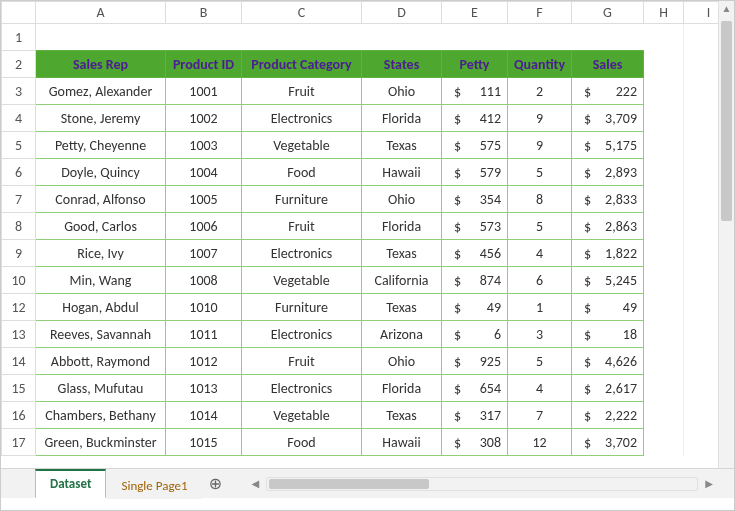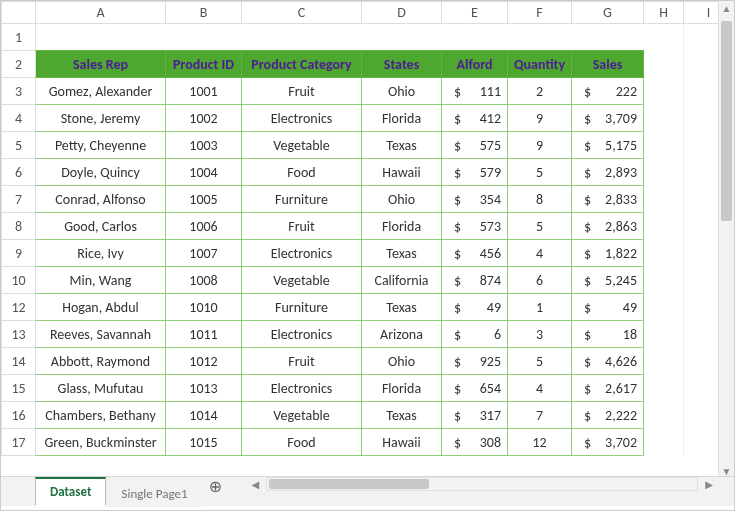--- a/index.html
+++ b/index.html
@@ -59,26 +59,26 @@
   .dcell.left { text-align: center; }
   
   .cA{width:34px}.cB{width:130px}.cC{width:76px}.cD{width:120px}.cE{width:80px}.cF{width:66px}.cG{width:64px}.cH{width:72px}.cI{width:40px}
   
   .vscroll {
     position:absolute; right:0; top:0; bottom:30px; width:16px; background:#f2f2f2; border-left:1px solid #e0e0e0;
   }
   .vscroll .up,.vscroll .down{height:16px;text-align:center;font-size:10px;color:#888;line-height:16px}
   .vscroll .thumb{position:absolute;left:2px;right:2px;top:20px;height:200px;background:#c8c8c8;border-radius:2px}
   .bottom {
-    position:absolute; left:0; right:0; bottom:4px; height:30px; background:#f2f2f2; border-top:1px solid #d6d6d6;
-    display:flex; align-items:flex-start;
+    position:absolute; left:0; right:0; bottom:12px; height:30px; background:#f2f2f2; border-top:1px solid #d6d6d6;
+    display:flex; align-items:center;
   }
   .tabs { display:flex; align-items:flex-end; height:100%; padding-left:34px;}
   .tab {
-    padding:5px 14px 6px 14px; font-size:13px; background:#f2f2f2; color:#737373; border:1px solid transparent; border-bottom:none;
+    padding:5px 14px 6px 14px; font-size:13px; background:#f2f2f2; color:#a16207; border:1px solid transparent; border-bottom:none;
     position:relative; top:1px; cursor:pointer;
   }
   .tab.active {
     background:#fff; font-weight:bold; color:#217346; border:1px solid #bbb; border-bottom:1px solid #fff;
     border-top:2px solid #217346; top:0;
   }
   .newtab {
     width:26px; display:flex;align-items:center;justify-content:center;color:#666;font-size:16px;cursor:pointer;
   }
   .hscroll {
@@ -123,21 +123,21 @@
   <tr>
     <td class="rowhdr">1</td>
     <td class="cell" colspan="8"></td>
   </tr>
   <tr>
     <td class="rowhdr">2</td>
     <td class="cell dhdr">Sales Rep</td>
     <td class="cell dhdr">Product ID</td>
     <td class="cell dhdr">Product Category</td>
     <td class="cell dhdr">States</td>
-    <td class="cell dhdr">Alford</td>
+    <td class="cell dhdr">Petty</td>
     <td class="cell dhdr">Quantity</td>
     <td class="cell dhdr">Sales</td>
     <td class="cell"></td>
   </tr>
   </tbody>
       <tbody id="data-rows">
         <tr>
           <td class="rowhdr">3</td>
           <td class="cell dcell left">Gomez, Alexander</td>
           <td class="cell dcell ">1001</td>

